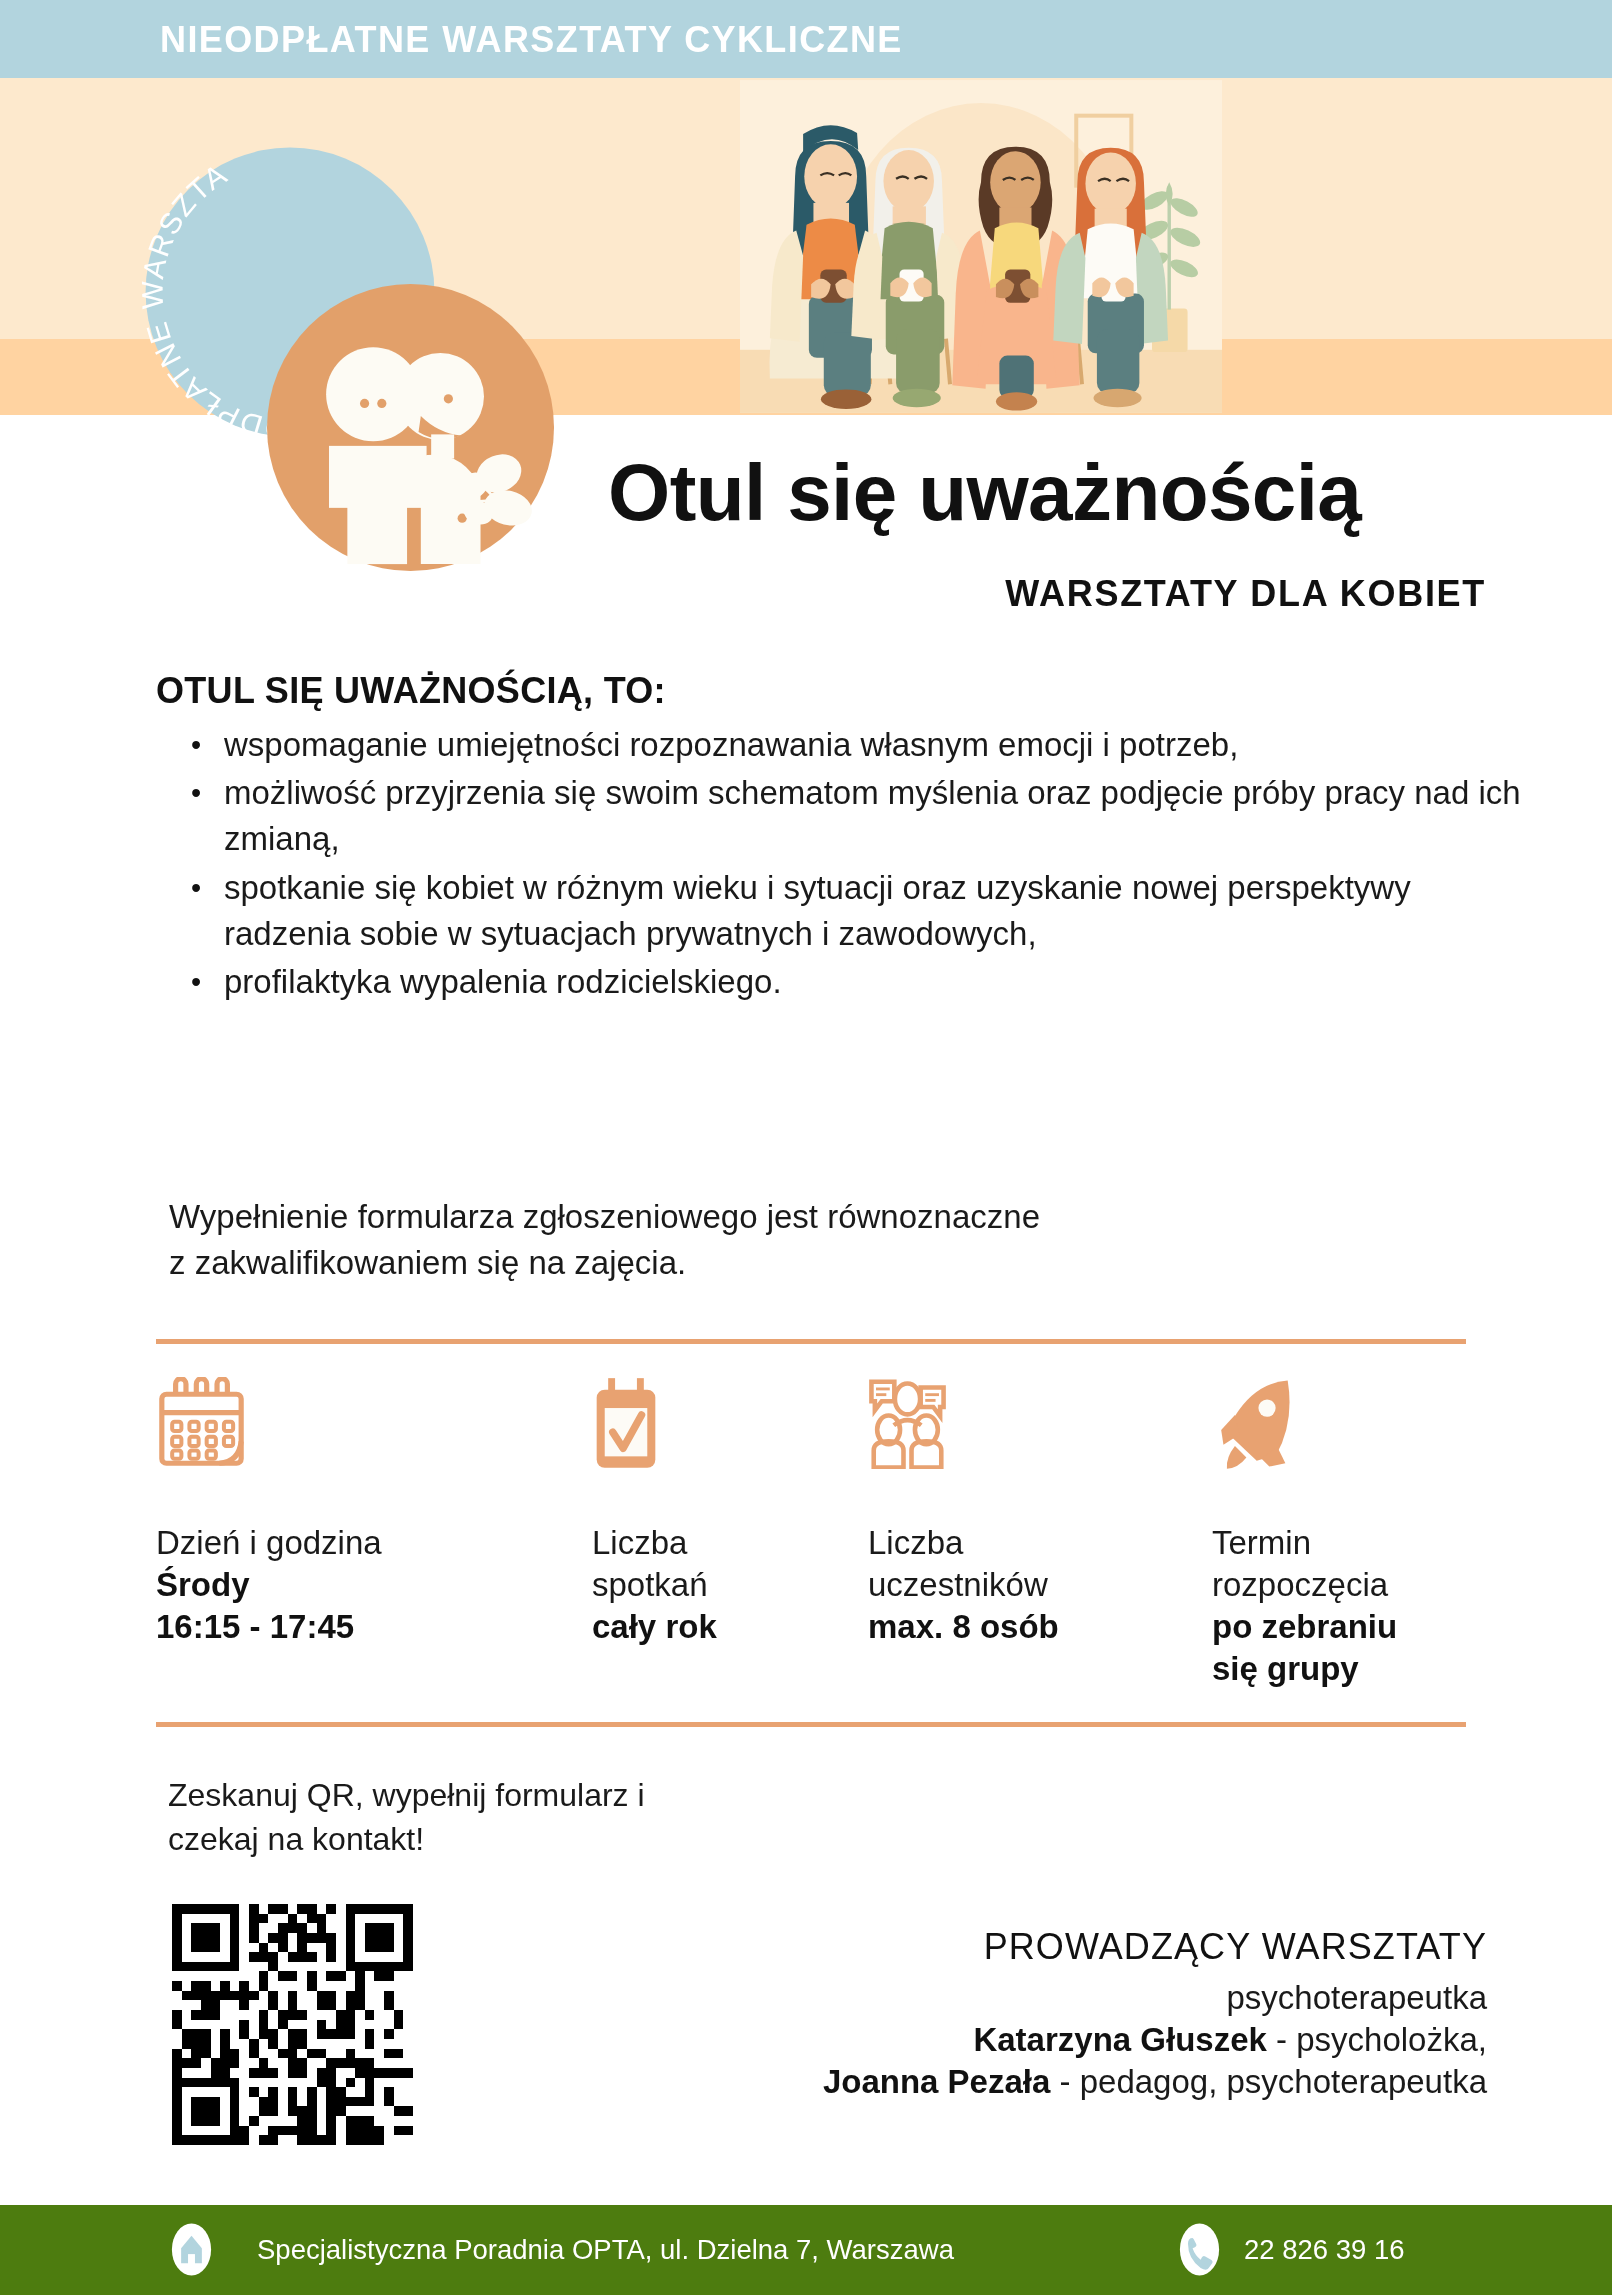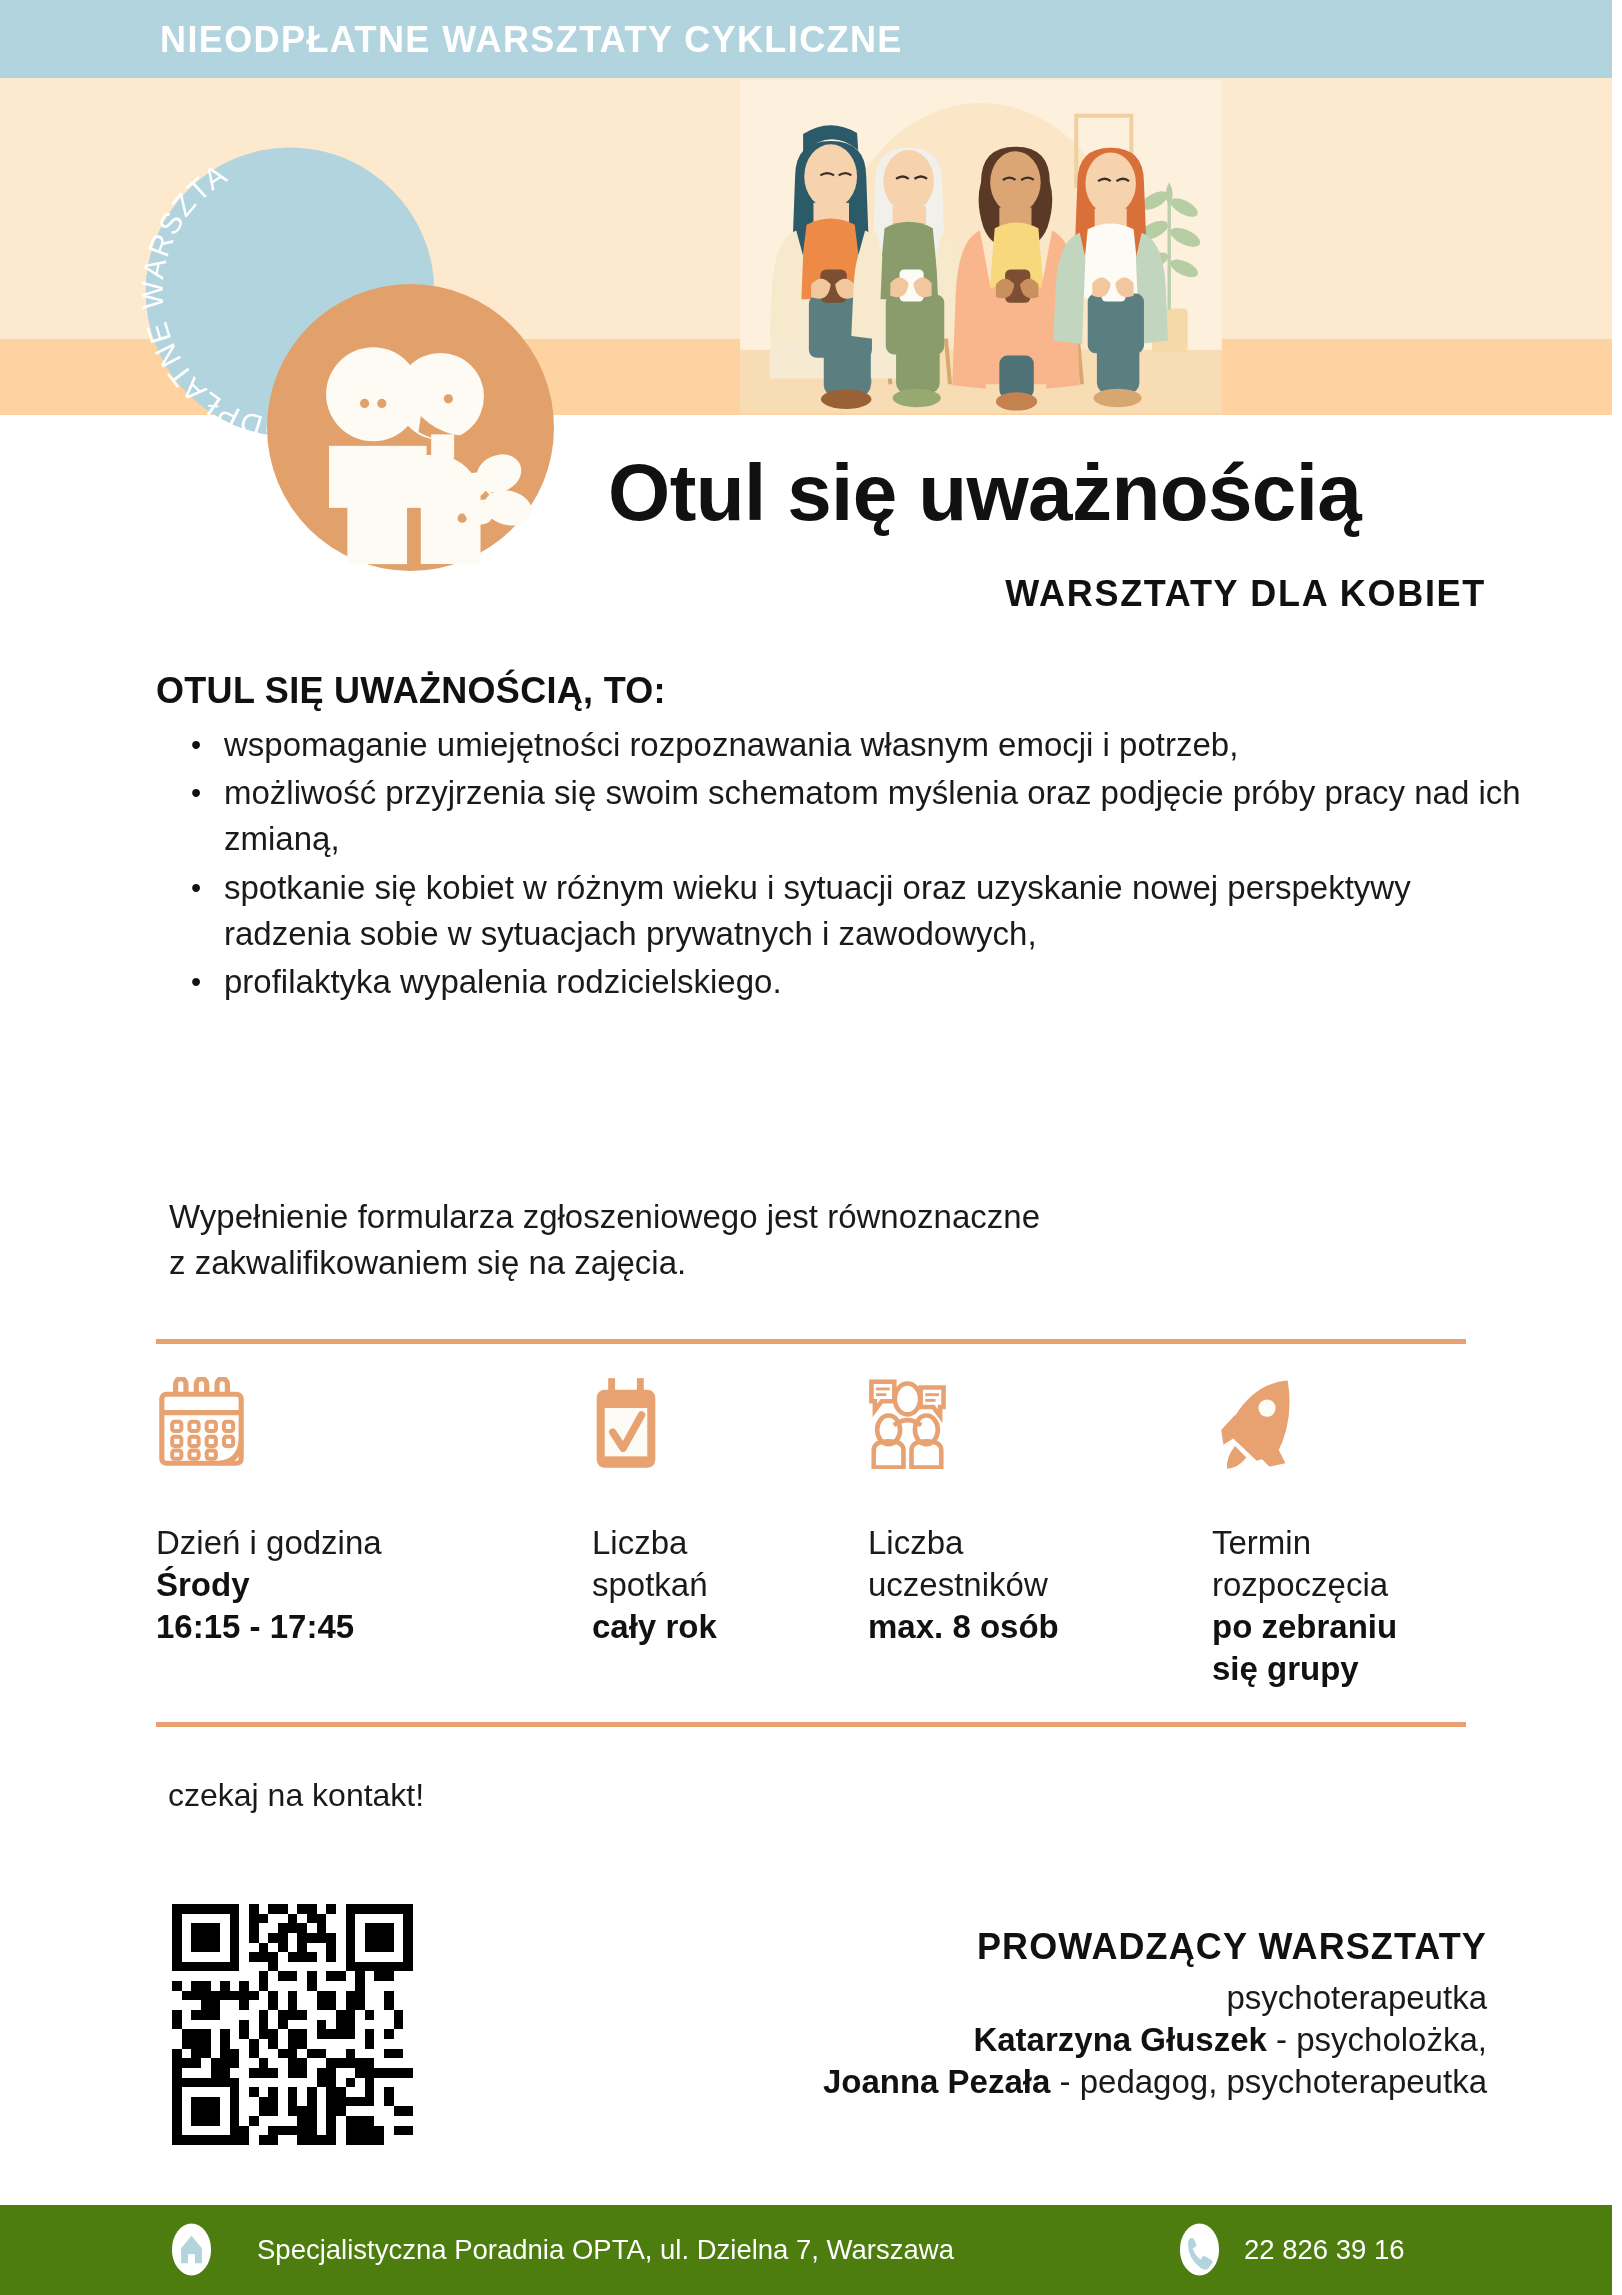--- a/index.html
+++ b/index.html
@@ -94,21 +94,21 @@
     font-size:32px;line-height:44px;color:#1a1a1a;
   }
   .qr{position:absolute;left:172px;top:1904px;width:241px;height:241px;}
   .qr svg{display:block;width:241px;height:241px;}
 
   
   .trainers{
     position:absolute;left:603px;top:1924px;width:884px;text-align:right;
   }
   .trainers-title{
-    font-size:36px;font-weight:bold;color:#111;letter-spacing:1.1px;
+    font-size:36px;font-weight:normal;color:#111;letter-spacing:1.1px;
     line-height:45px;margin-bottom:8px;white-space:nowrap;
   }
   .trainer-line{font-size:33px;line-height:42px;color:#1a1a1a;}
   .trainer-line b{font-weight:bold;color:#111;}
 
   
   .footer{position:absolute;left:0;bottom:0;width:1623px;height:90px;background:#4d7c0f;}
   .footer-inner{position:relative;width:100%;height:100%;}
   .f-ico{position:absolute;top:18.4px;width:53px;height:53px;}
   .f-ico svg{display:block;width:53px;height:53px;}
@@ -393,20 +393,21 @@
         </svg>
       </div>
       <div class="info-label">Termin</div>
       <div class="info-label">rozpoczęcia</div>
       <div class="info-value">po zebraniu</div>
       <div class="info-value">się grupy</div>
     </div>
   </div>
 
   <div class="qr-text">
+    <div>Zeskanuj QR, wypełnij formularz i</div>
     <div>czekaj na kontakt!</div>
   </div>
 
   <div class="qr">
     <svg viewBox="0 0 25 25" shape-rendering="crispEdges" xmlns="http://www.w3.org/2000/svg">
       <rect width="25" height="25" fill="#ffffff"></rect>
       <g fill="#000000">
 
         <rect x="0" y="0" width="7" height="1"></rect>
           <rect x="0" y="6" width="7" height="1"></rect>

